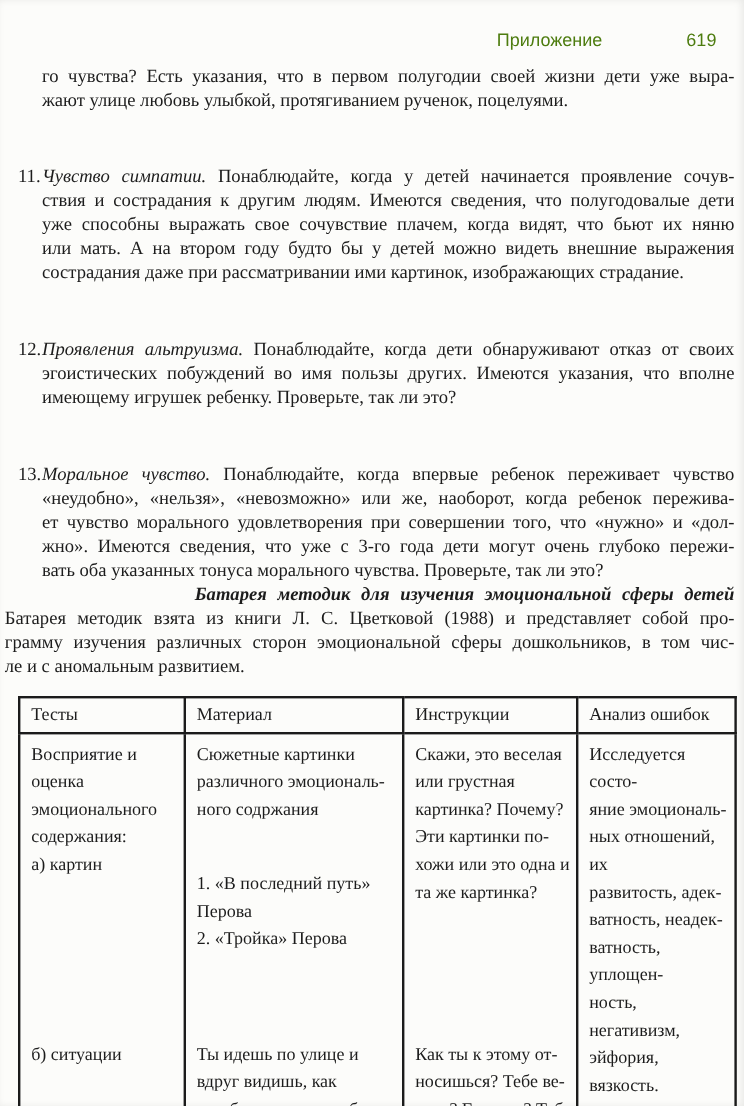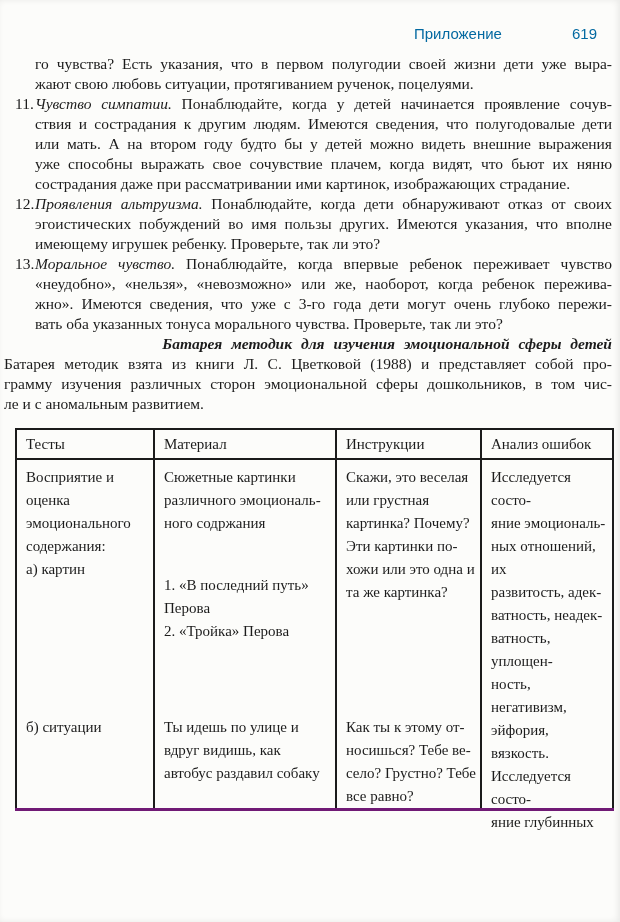--- a/index.html
+++ b/index.html
@@ -16,29 +16,29 @@
     box-shadow: inset -2px 0 6px rgba(0,0,0,.08);
   }
   .running-head {
     margin: 24px 23px 0 0;
     display: flex;
     justify-content: flex-end;
     align-items: baseline;
     gap: 70px;
     font-family: "Liberation Sans", "DejaVu Sans", sans-serif;
     font-size: 15px;
-    color: #0369a1;
+    color: #4d7c0f;
   }
   .intro { margin: 10px 8px 0 35px; font-family: Liberation Serif, serif; }
   .jlines > div { text-align: justify; text-align-last: justify; }
   .jlines > div:last-child { text-align-last: auto; }
   .numbered-list { margin: 0 8px 0 15px; }
   .list-item { position: relative; padding-left: 20px; }
   .item-number { position: absolute; left: 0; top: 0; }
-  .first-line { text-align: justify; text-align-last: justify; }
+  .first-line { text-align: justify; text-align-last: justify; margin-top: 44px; }
   .item-lead { font-style: italic; }
   .section-heading {
     margin: 0 8px 0 15px;
     text-align: right;
     font-weight: bold;
     font-style: italic;
     word-spacing: 5px;
   }
   .section-paragraph { margin: 0 8px 0 4px; }
   .methods-table {
@@ -79,50 +79,51 @@
 
 <div class="page">
 
   <div class="running-head">
     <span>Приложение</span>
     <span>619</span>
   </div>
 
   <div class="intro jlines">
       <div>го чувства? Есть указания, что в первом полугодии своей жизни дети уже выра-</div>
-      <div>жают свою любовь ситуации, протягиванием рученок, поцелуями.</div>
+      <div>жают улице любовь улыбкой, протягиванием рученок, поцелуями.</div>
     </div>
 
   <div class="numbered-list">
 
     <div class="list-item">
       <span class="item-number">11.</span>
       <div class="first-line"><span class="item-lead">Чувство симпатии.</span> <span>Понаблюдайте, когда у детей начинается проявление сочув-</span></div>
       <div class="jlines">
           <div>ствия и сострадания к другим людям. Имеются сведения, что полугодовалые дети</div>
+          <div>уже способны выражать свое сочувствие плачем, когда видят, что бьют их няню</div>
           <div>или мать. А на втором году будто бы у детей можно видеть внешние выражения</div>
-          <div>уже способны выражать свое сочувствие плачем, когда видят, что бьют их няню</div>
           <div>сострадания даже при рассматривании ими картинок, изображающих страдание.</div>
         </div>
     </div>
 
     <div class="list-item">
       <span class="item-number">12.</span>
       <div class="first-line"><span class="item-lead">Проявления альтруизма.</span> <span>Понаблюдайте, когда дети обнаруживают отказ от своих</span></div>
       <div class="jlines">
           <div>эгоистических побуждений во имя пользы других. Имеются указания, что вполне</div>
           <div>имеющему игрушек ребенку. Проверьте, так ли это?</div>
         </div>
     </div>
 
     <div class="list-item">
       <span class="item-number">13.</span>
       <div class="first-line"><span class="item-lead">Моральное чувство.</span> <span>Понаблюдайте, когда впервые ребенок переживает чувство</span></div>
       <div class="jlines">
           <div>«неудобно», «нельзя», «невозможно» или же, наоборот, когда ребенок пережива-</div>
+          <div>ет чувство морального удовлетворения при совершении того, что «нужно» и «дол-</div>
           <div>жно». Имеются сведения, что уже с 3-го года дети могут очень глубоко пережи-</div>
           <div>вать оба указанных тонуса морального чувства. Проверьте, так ли это?</div>
         </div>
     </div>
 
   </div>
 
   <div class="section-heading">Батарея методик для изучения эмоциональной сферы детей</div>
 
   <div class="section-paragraph jlines">

